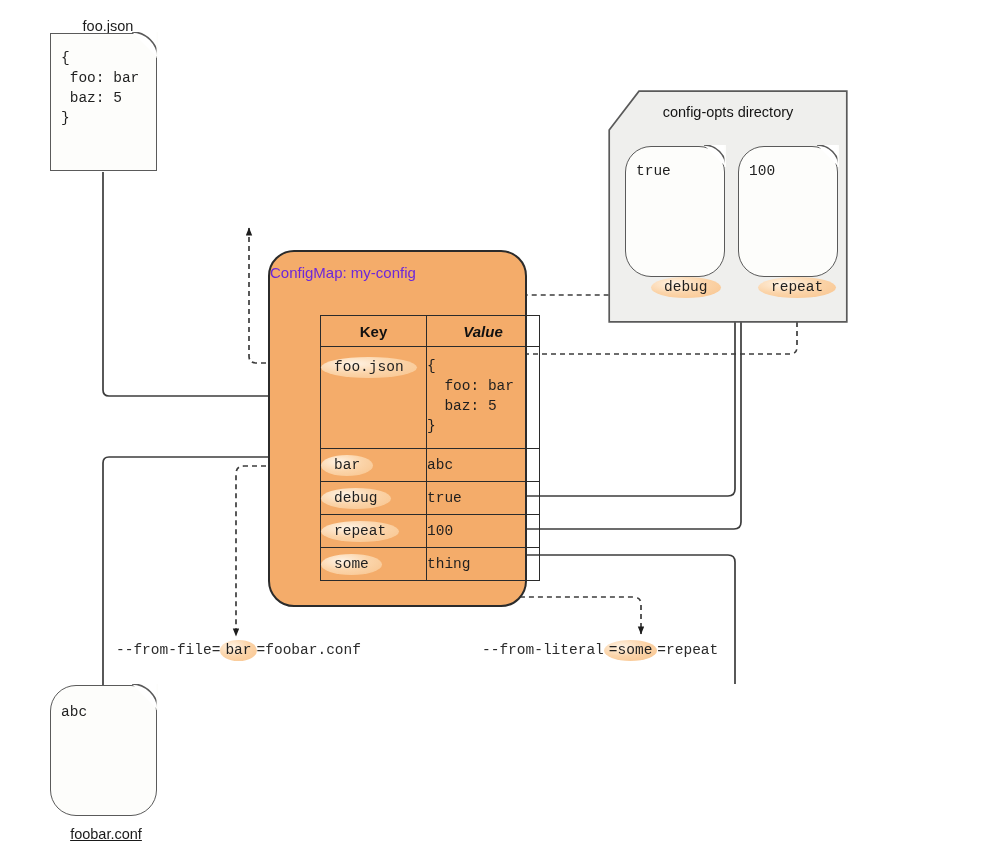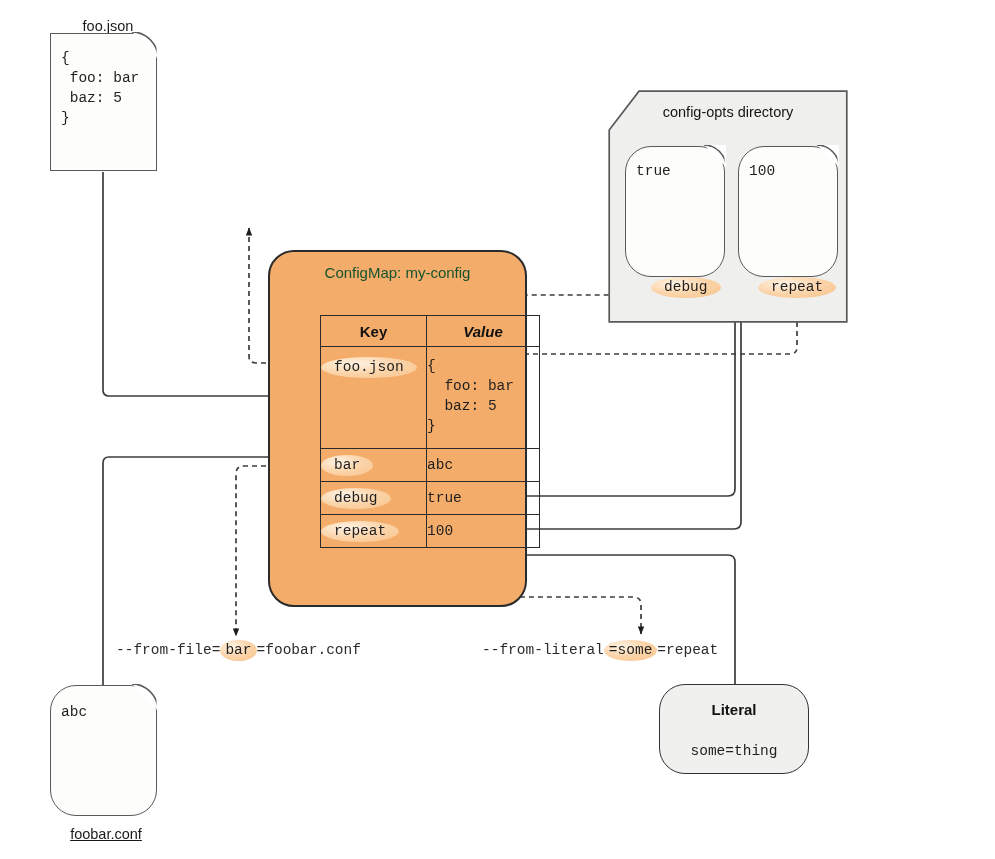--- a/index.html
+++ b/index.html
@@ -17,21 +17,21 @@
             font-size:14.5px;color:#1f1f1f;line-height:20px;white-space:pre;}
 
   .caption{position:absolute;font-size:14.5px;color:#1a1a1a;text-align:center;
            font-family:"Liberation Sans",sans-serif;}
 
   
   .dirbox-title{position:absolute;width:100%;text-align:center;font-size:14.5px;color:#141414;}
 
   
   .cmbox{background:#f4ac6a;border:2px solid #2b2b2b;}
-  .cm-title{position:absolute;width:100%;text-align:center;font-size:15px;color:#14532d;}
+  .cm-title{position:absolute;width:100%;text-align:left;font-size:15px;color:#6d28d9;}
   .cmtable{position:absolute;border-collapse:collapse;table-layout:fixed;}
   .cmtable td,.cmtable th{border:1.6px solid #2b2b2b;padding:0;background:transparent;}
   .cm-h{height:30px;text-align:center;font-size:15px;font-weight:bold;color:#111;}
   .cm-cell{font-family:"Liberation Mono","DejaVu Sans Mono",monospace;font-size:14.5px;
            color:#1f1f1f;padding-left:10px;vertical-align:top;white-space:pre;line-height:20px;}
   .cm-cell.mid{vertical-align:middle;}
   .cm-keycell{padding-left:8px;vertical-align:middle;}
 
   
   .pill{display:inline-block;font-family:"Liberation Mono","DejaVu Sans Mono",monospace;
@@ -168,20 +168,26 @@
             <span class="pill">debug</span>
           </td>
           <td class="cm-cell mid">true</td>
         </tr>
         <tr style="height:33px;">
           <td class="cm-keycell">
             <span class="pill">repeat</span>
           </td>
           <td class="cm-cell mid">100</td>
         </tr>
+        <tr style="height:33px;">
+          <td class="cm-keycell">
+            <span class="pill">some</span>
+          </td>
+          <td class="cm-cell mid">thing</td>
+        </tr>
       </tbody>
     </table>
   </div>
 
   <div class="flag" style="left:116px;top:640px;">
     <span>--from-file=</span><span class="pill pill-tight">bar</span><span>=foobar.conf</span>
   </div>
 
   <div class="flag" style="left:482px;top:640px;">
     <span>--from-literal</span><span class="pill pill-tight">=some</span><span>=repeat</span>
@@ -190,18 +196,14 @@
   <div class="node doc" style="left:50px;top:685px;width:107px;height:131px;">
     <svg class="doc-fold" width="26" height="26" viewBox="0 0 26 26" style="right:-1.6px;top:-1.6px;">
       <path d="M0,0 L26,26 L26,0 Z" fill="#ffffff"></path>
       <path d="M0,0 C14,0 26,12 26,26" fill="none" stroke="#5a5a5a" stroke-width="1.6"></path>
       <path d="M26,0 L26,26" stroke="#fdfdfb" stroke-width="3"></path>
     </svg>
     <div class="doc-text" style="left:10px;top:16px;">abc</div>
   </div>
   <div class="caption" style="left:26px;top:826px;width:160px;text-decoration:underline;">foobar.conf</div>
 
-  <div class="node litbox" style="left:659px;top:684px;width:150px;height:90px;">
-    <div class="lit-title" style="top:16px;left:0;">Literal</div>
-    <div class="lit-val" style="top:58px;left:0;">some=thing</div>
-  </div>
 
 </div>
 
 </body></html>

